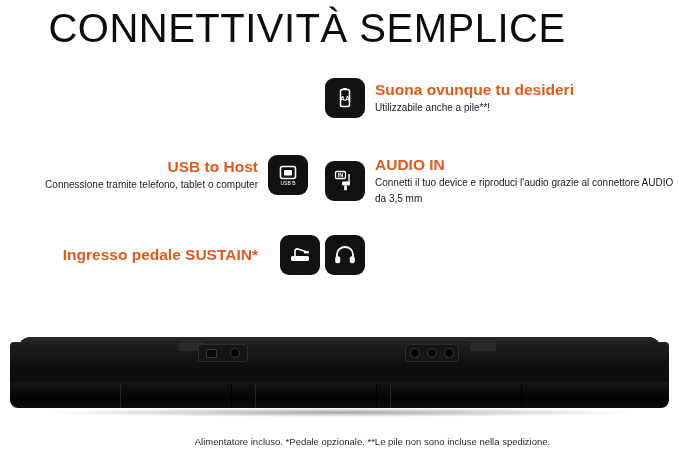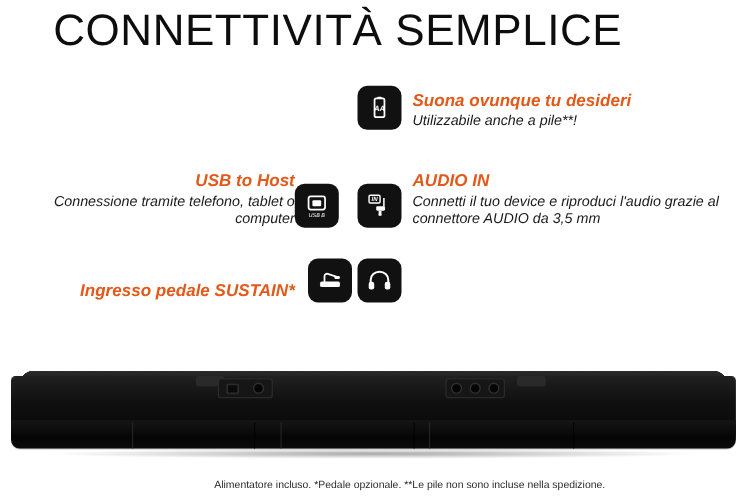--- a/index.html
+++ b/index.html
@@ -34,43 +34,43 @@
     font-weight: 400;
     letter-spacing: 0.5px;
     color: #0d0d0d;
     font-family: "Liberation Sans", sans-serif;
   }
 
   
   .feature {
     position: absolute;
     display: flex;
-    align-items: flex-end;
-    font-style: italic;
+    align-items: center;
   }
 
   .feat-text-left {
     text-align: right;
+    padding-right: 10px;
   }
   .feat-text-right {
     text-align: left;
     padding-left: 10px;
   }
 
   .feat-head {
     color: #e2591a;
     font-size: 15.5px;
     font-weight: 700;
     line-height: 19px;
     margin: 0 0 1px 0;
     white-space: nowrap;
   }
   .feat-sub {
     color: #191919;
-    font-size: 13px;
+    font-size: 10px;
     line-height: 16px;
     margin: 0;
     font-weight: 400;
   }
 
   
   .icon-box {
     width: 40px;
     height: 40px;
     border-radius: 9px;

